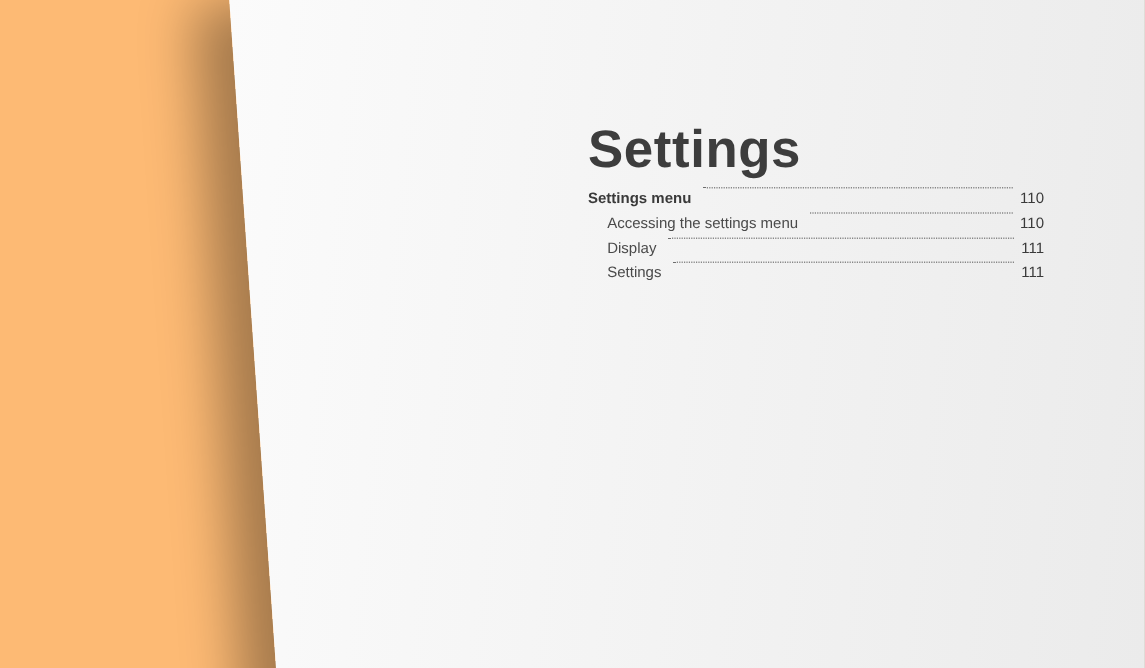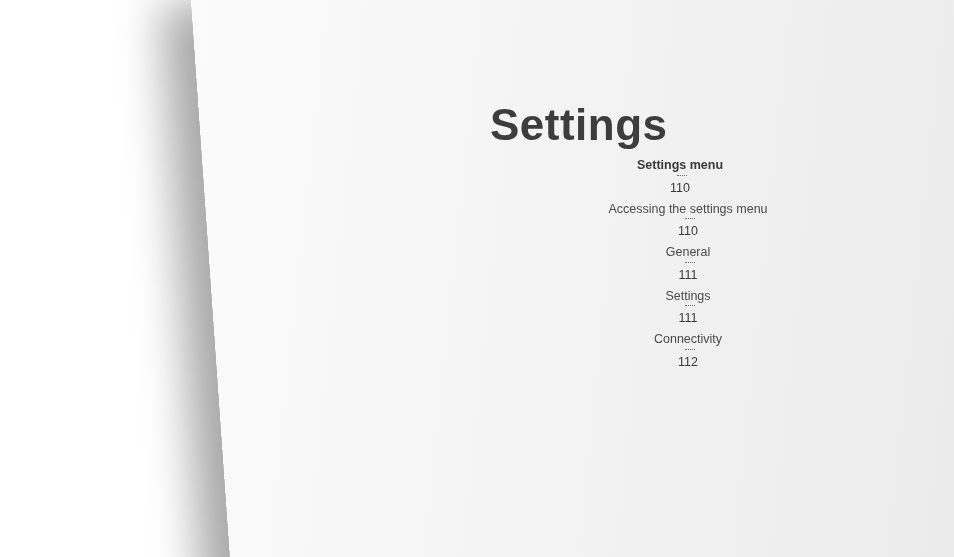--- a/index.html
+++ b/index.html
@@ -8,21 +8,21 @@
     width: 954px;
     height: 557px;
     overflow: hidden;
     font-family: "Segoe UI", "Helvetica Neue", Arial, sans-serif;
     background: #2a6ab0;
   }
   .stage {
     position: relative;
     width: 954px;
     height: 557px;
-    background: #ffffff;
+    background: #fdba74;
   }
   .page {
     position: absolute;
     top: -15px;
     left: 190px;
     width: 900px;
     height: 800px;
     background: linear-gradient(100deg, #fbfbfb 0%, #f1f1f1 50%, #e7e7e7 100%);
     transform: rotate(-4deg);
     transform-origin: top left;
@@ -47,24 +47,23 @@
     color: #5a5a5a;
     margin: 0 0 36px 0;
   }
   .toc {
     font-size: 12.5px;
     line-height: 1.5;
     color: #4a4a4a;
   }
   .toc-row {
     display: flex;
-    align-items: center;
+    align-items: flex-start;
     white-space: nowrap;
     margin: 2px 0;
-    flex-direction: column;
   }
   .toc-row.sub {
     padding-left: 16px;
   }
   .toc-label {
     flex: 0 0 auto;
   }
   .toc-label.bold {
     font-weight: 700;
     color: #3a3a3a;
@@ -98,33 +97,28 @@
         <span class="toc-page">110</span>
       </div>
 
       <div class="toc-row sub">
         <span class="toc-label">Accessing the settings menu</span>
         <span class="toc-dots"></span>
         <span class="toc-page">110</span>
       </div>
 
       <div class="toc-row sub">
-        <span class="toc-label">General</span>
+        <span class="toc-label">Display</span>
         <span class="toc-dots"></span>
         <span class="toc-page">111</span>
       </div>
 
       <div class="toc-row sub">
         <span class="toc-label">Settings</span>
         <span class="toc-dots"></span>
         <span class="toc-page">111</span>
       </div>
 
-      <div class="toc-row sub">
-        <span class="toc-label">Connectivity</span>
-        <span class="toc-dots"></span>
-        <span class="toc-page">112</span>
-      </div>
 
 
     </div>
   </div>
 </div>
 
 </body></html>

